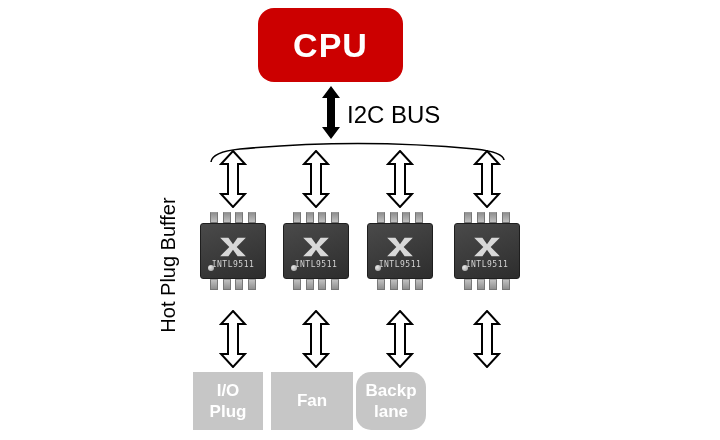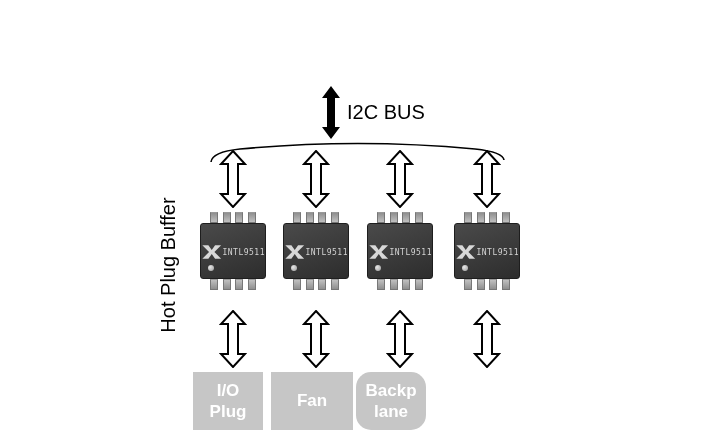--- a/index.html
+++ b/index.html
@@ -9,21 +9,21 @@
   }
   
   .cpu{
     position:absolute;left:258px;top:8px;width:145px;height:74px;
     background:#cc0000;border-radius:16px;
     display:flex;align-items:center;justify-content:center;
     color:#ffffff;font-size:34px;font-weight:bold;letter-spacing:1px;
   }
   
   .i2c-label{
-    position:absolute;left:347px;top:101px;font-size:20px;color:#000;
+    position:absolute;left:347px;top:101px;font-size:24px;color:#000;
   }
   .side-label{
     position:absolute;left:68px;top:250px;width:200px;height:30px;
     transform:rotate(-90deg);
     display:flex;align-items:center;justify-content:center;
     font-size:20px;color:#000;white-space:nowrap;
   }
   
   .arrow{position:absolute;}
   
@@ -32,21 +32,21 @@
   .pins span{
     width:8px;height:11px;
     background:linear-gradient(#8f8f8f,#c0c0c0);
     border:1px solid #777;border-top-color:#999;box-sizing:border-box;
   }
   .pins.bottom span{background:linear-gradient(#c0c0c0,#8f8f8f);}
   .chip-body{
     position:relative;width:66px;height:56px;
     background:linear-gradient(160deg,#4a4a4a,#2d2d2d);
     border:1px solid #1e1e1e;border-radius:3px;box-sizing:border-box;
-    display:flex;flex-direction:row;align-items:center;justify-content:center;
+    display:flex;flex-direction:column;align-items:center;justify-content:center;
   }
   .chip-logo{margin-top:2px;}
   .chip-label{
     font-size:8px;color:#d3d3d3;letter-spacing:0.5px;margin-top:2px;
     font-family:"DejaVu Sans Mono", monospace;
   }
   .chip-dot{
     position:absolute;left:7px;bottom:7px;width:6px;height:6px;border-radius:50%;
     background:radial-gradient(circle at 35% 35%, #e8e8e8, #9a9a9a);
   }
@@ -56,20 +56,23 @@
     display:flex;align-items:center;justify-content:center;text-align:center;
     color:#ffffff;font-weight:bold;font-size:17px;line-height:1.25;
     white-space:pre-line;
   }
 </style>
 </head>
 <body>
 
 <div class="diagram">
 
+  <div class="cpu">
+    <span>CPU</span>
+  </div>
 
   <svg class="arrow" style="left:321px;top:86px;" width="20" height="53" viewBox="0 0 20 53">
     <polygon points="10,0 19,12 14,12 14,41 19,41 10,53 1,41 6,41 6,12 1,12" fill="#000"></polygon>
   </svg>
 
   <div class="i2c-label">I2C BUS</div>
 
   <svg class="arrow" style="left:200px;top:136px;" width="315" height="30" viewBox="0 0 315 30">
     <path d="M 11 26 Q 12 16 40 13 Q 158 2 275 13 Q 303 16 304 24" fill="none" stroke="#000" stroke-width="1.6"></path>
   </svg>

